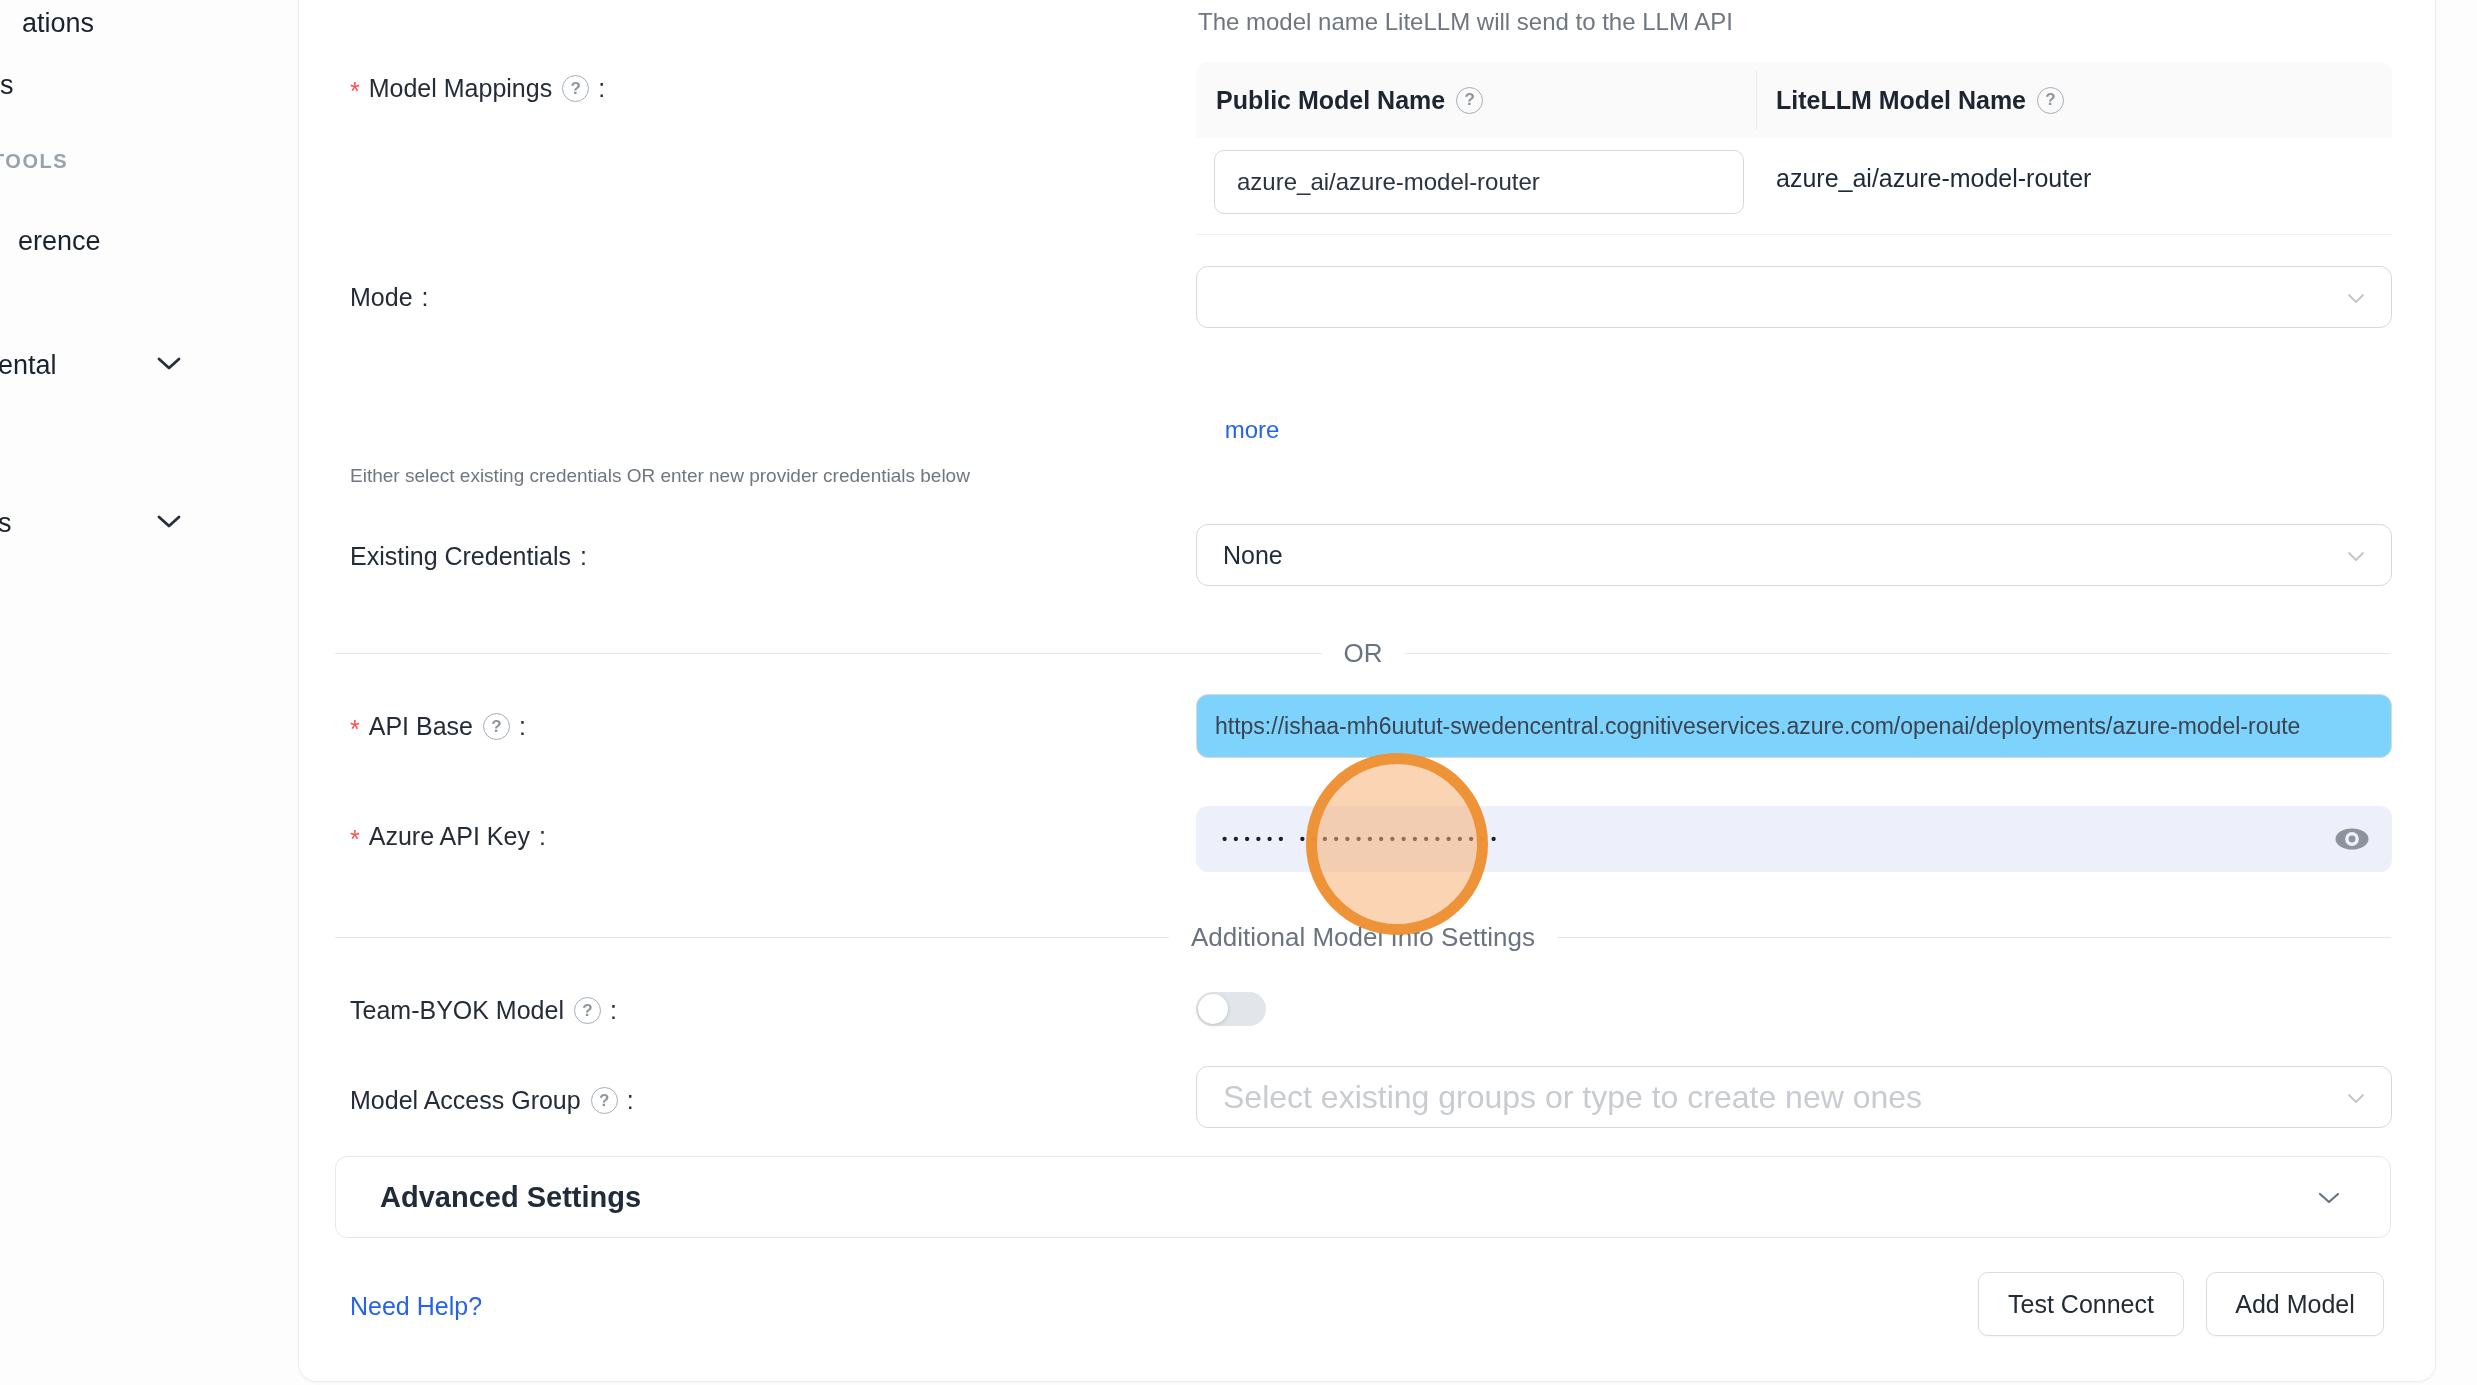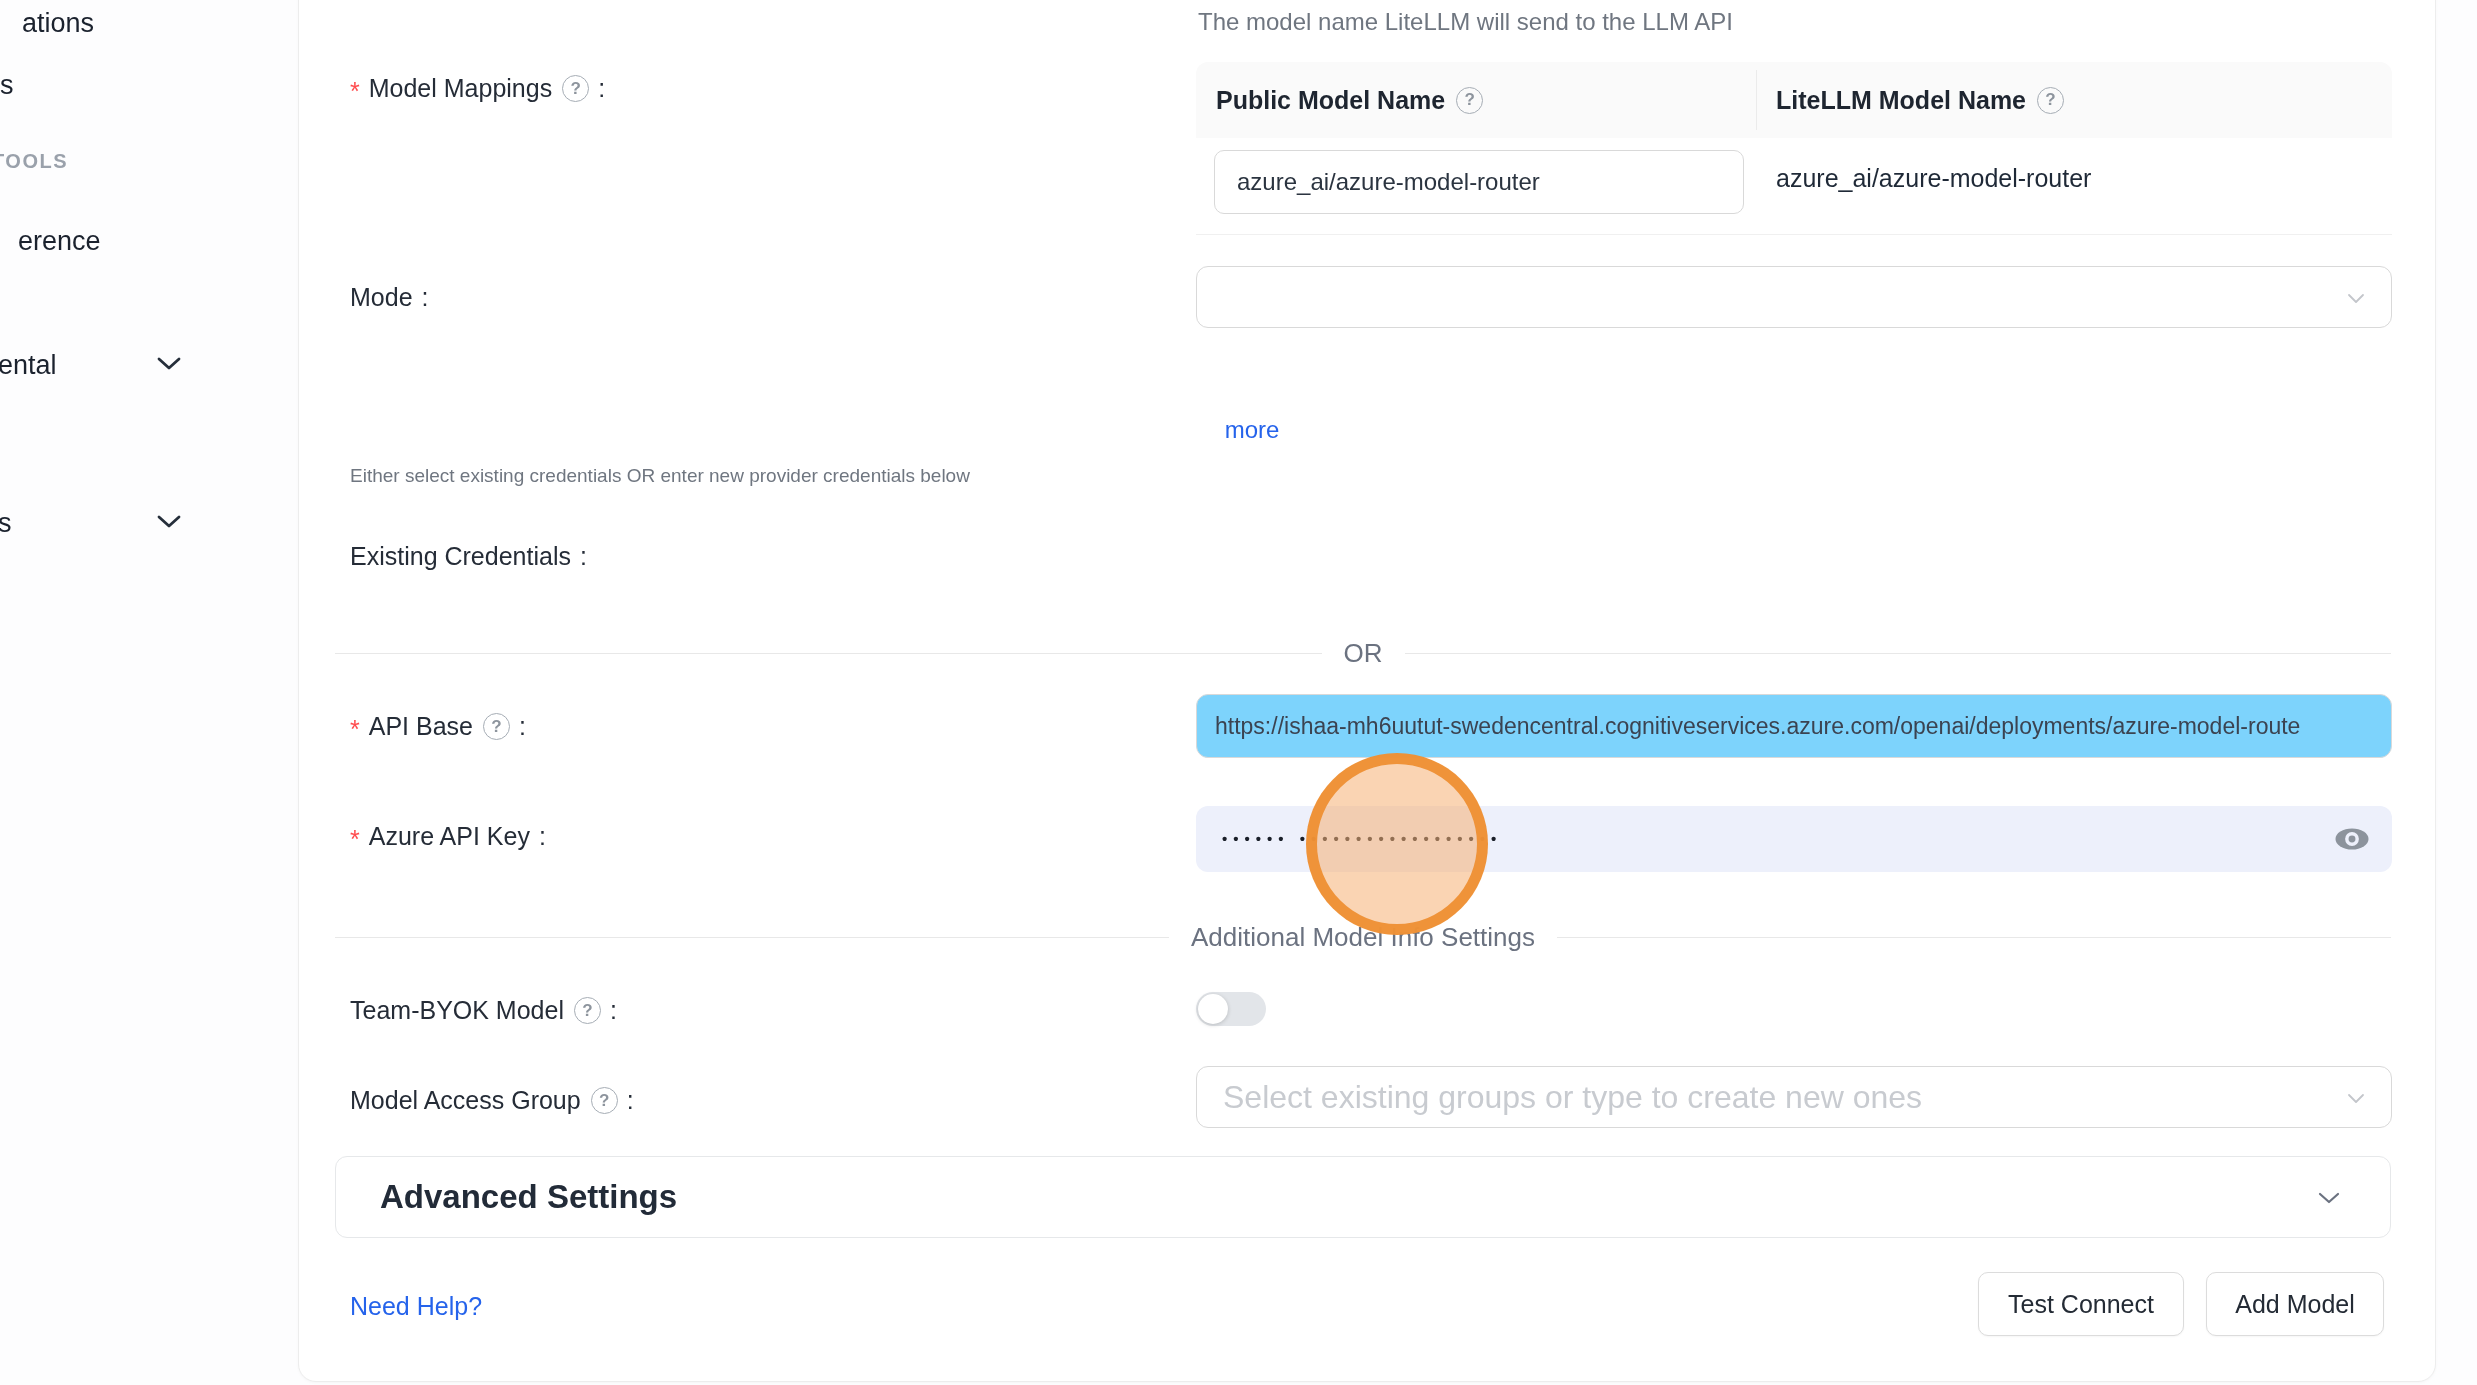--- a/index.html
+++ b/index.html
@@ -58,21 +58,21 @@
   .divider .line{flex:1;height:1px;background:#e8e8e8;}
   .divider .dtext{font-size:26px;color:#6b7280;white-space:nowrap;}
 
   
   .toggle{position:absolute;left:1196px;top:992px;width:70px;height:34px;background:#e2e5e9;border-radius:17px;}
   .toggle .knob{position:absolute;left:2px;top:2px;width:30px;height:30px;background:#fff;border-radius:50%;
                 box-shadow:0 1px 4px rgba(0,0,0,0.18);}
 
   
   .adv-panel{left:335px;top:1156px;width:2056px;height:82px;border:1px solid #e6e8ea;border-radius:12px;background:#fff;box-sizing:border-box;}
-  .adv-title{position:absolute;left:44px;top:0;line-height:80px;font-size:33px;font-weight:700;color:#222b38;}
+  .adv-title{position:absolute;left:44px;top:0;line-height:80px;font-size:29px;font-weight:700;color:#222b38;}
   .adv-chevron{position:absolute;right:50px;top:35px;width:22px;height:12px;}
 
   
   .link{font-size:25px;color:#2563eb;}
   .btn{position:absolute;height:64px;background:#fff;border:1px solid #dcdcdc;border-radius:10px;
        display:flex;align-items:center;justify-content:center;font-size:25px;color:#242b35;
        box-shadow:0 1px 2px rgba(0,0,0,0.04);box-sizing:border-box;}
 
   
   .click-circle{left:1306px;top:753px;width:182px;height:182px;border:11px solid rgba(238,143,51,0.95);
@@ -142,20 +142,26 @@
   <div class="abs help-line" style="left:1198px;top:388px;">
     <span class="help-link">more</span>
   </div>
 
   <div class="abs note" style="left:350px;top:465px;font-size:19px;">Either select existing credentials OR enter new provider credentials below</div>
 
   <div class="abs label-row" style="left:350px;top:542px;">
     <span>Existing Credentials</span>
       <span class="colon">:</span>
   </div>
+  <div class="select" style="left:1196px;top:524px;">
+    <span class="val">None</span>
+    <svg class="sel-chevron" viewBox="0 0 18 11">
+        <polyline points="2,2 9,9 16,2" fill="none" stroke="#c3c6cb" stroke-width="1.8" stroke-linecap="round" stroke-linejoin="round"></polyline>
+      </svg>
+  </div>
 
   <div class="abs divider" style="left:335px;top:638px;width:2056px;">
     <div class="line"></div>
     <div class="dtext">OR</div>
     <div class="line"></div>
   </div>
 
   <div class="abs label-row" style="left:350px;top:712px;">
     <span class="req">*</span>
     <span>API Base</span>

